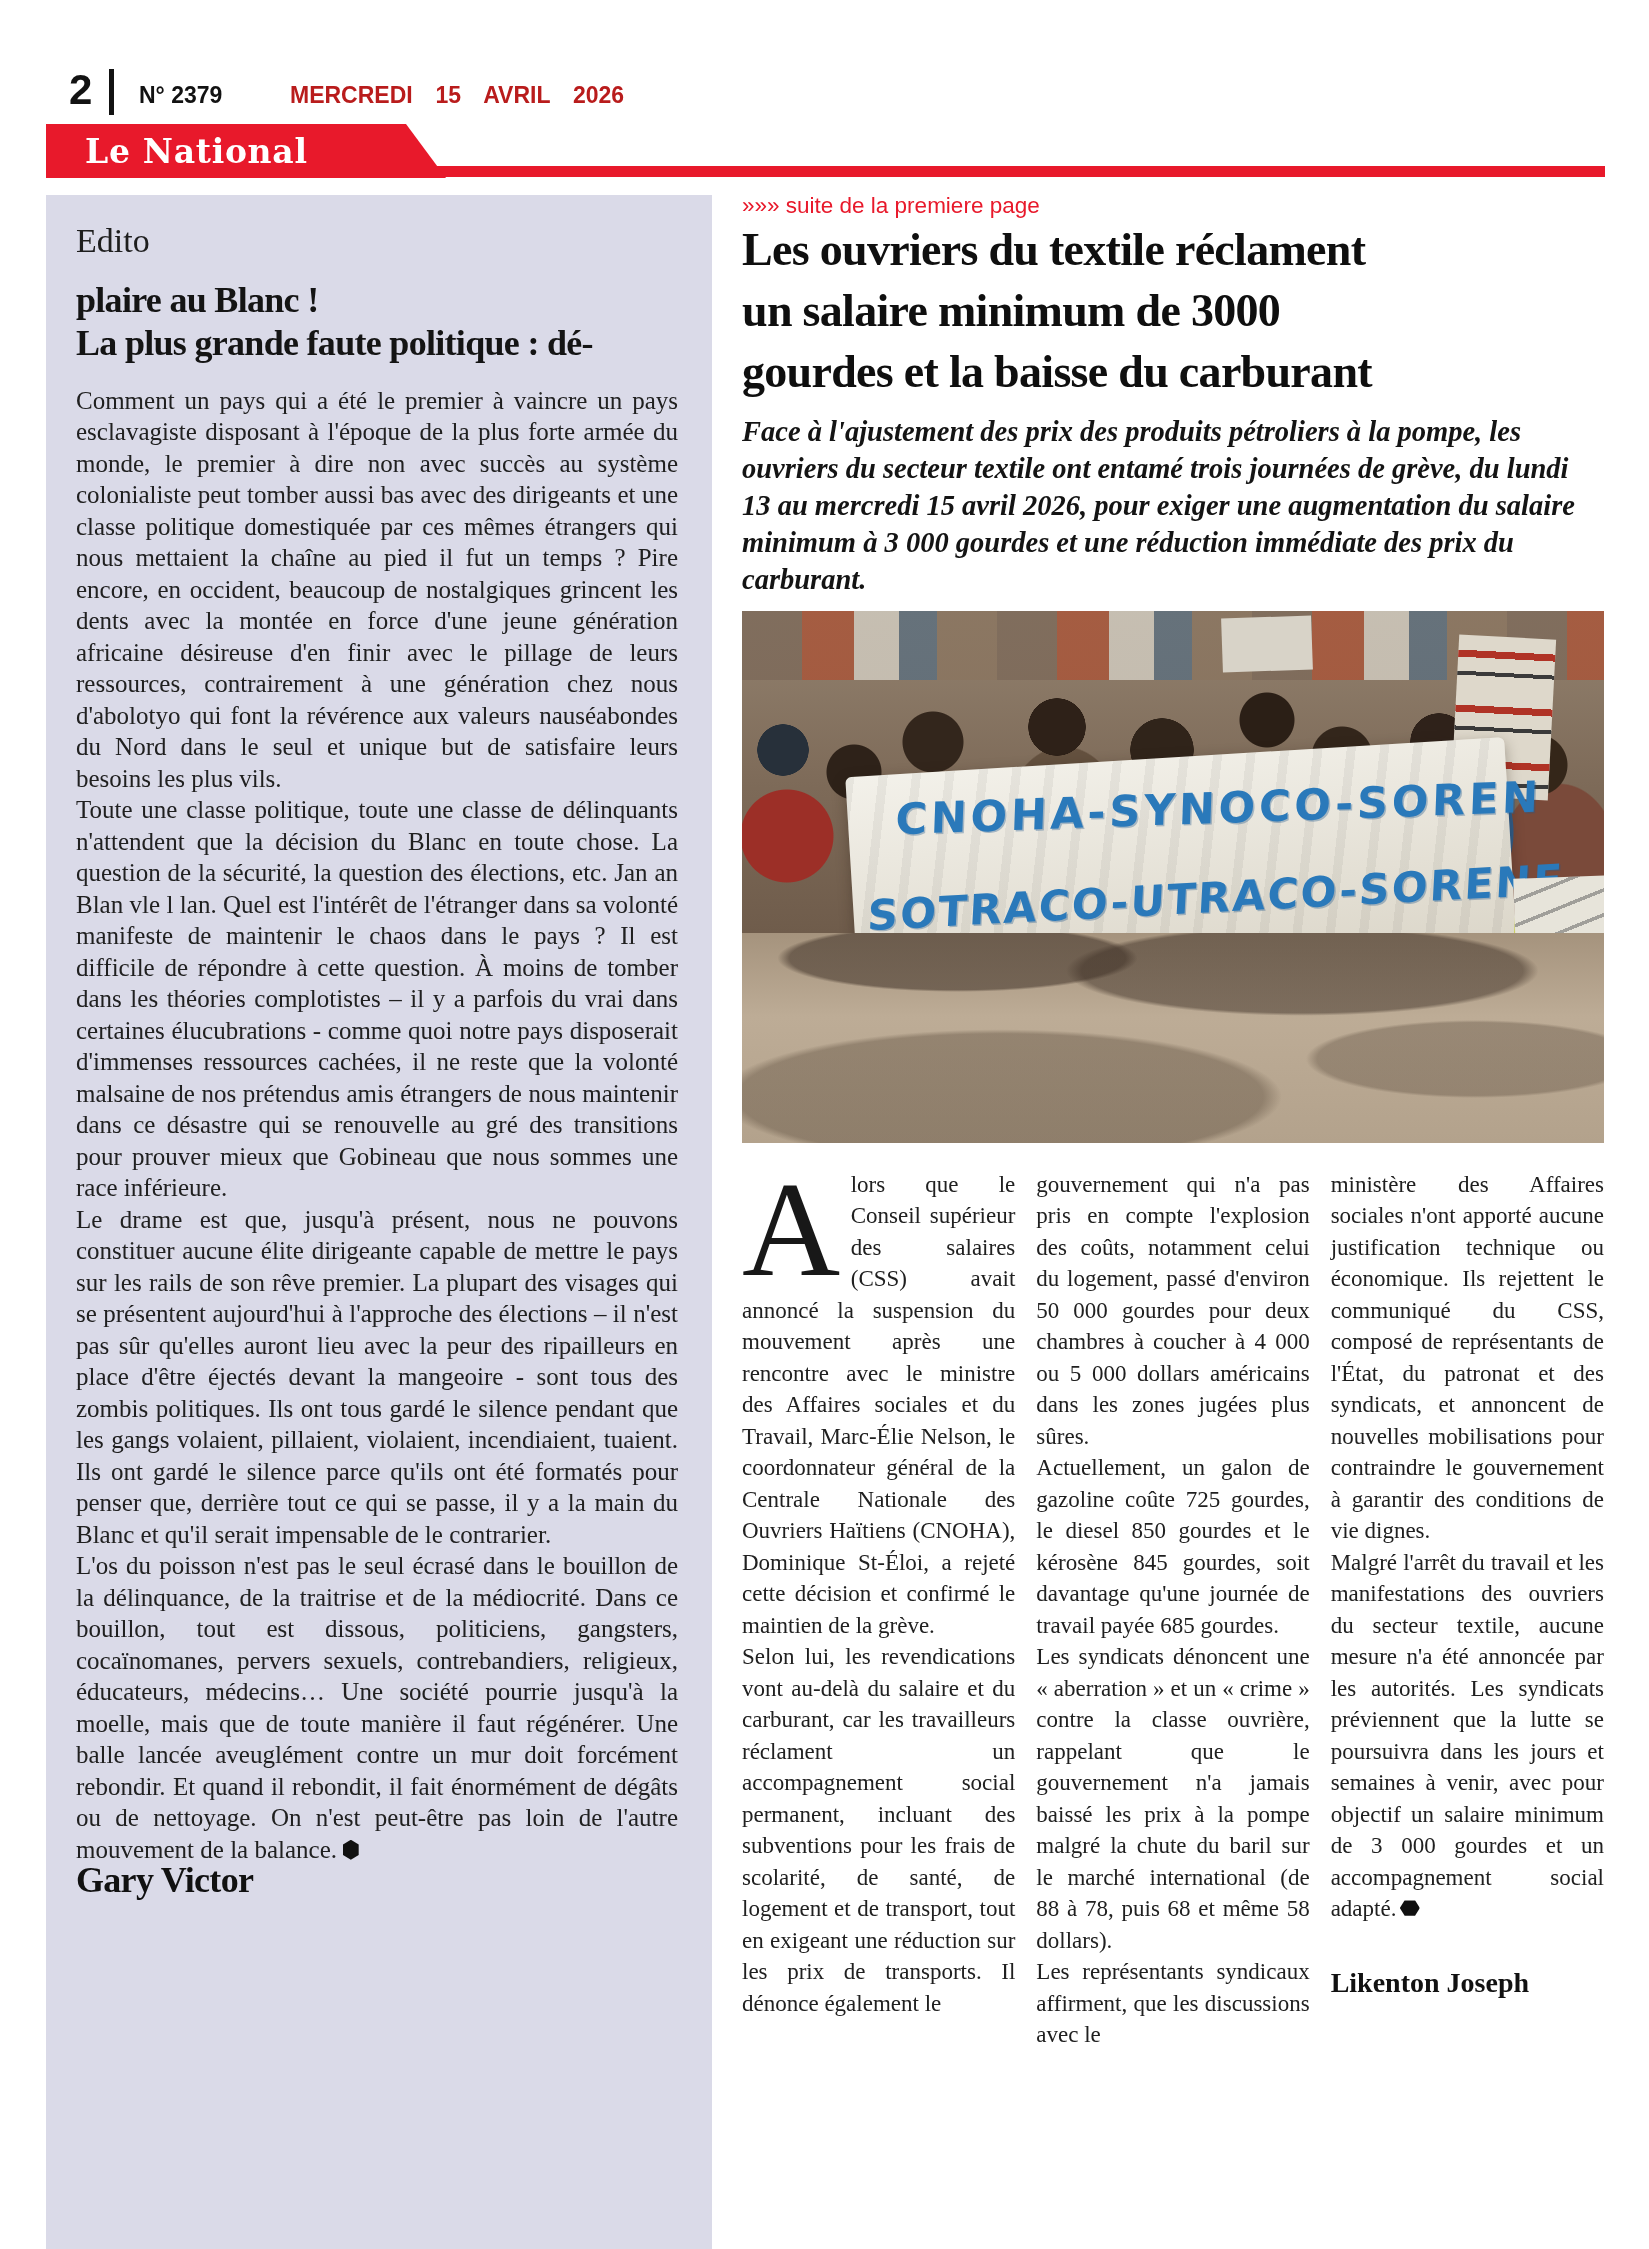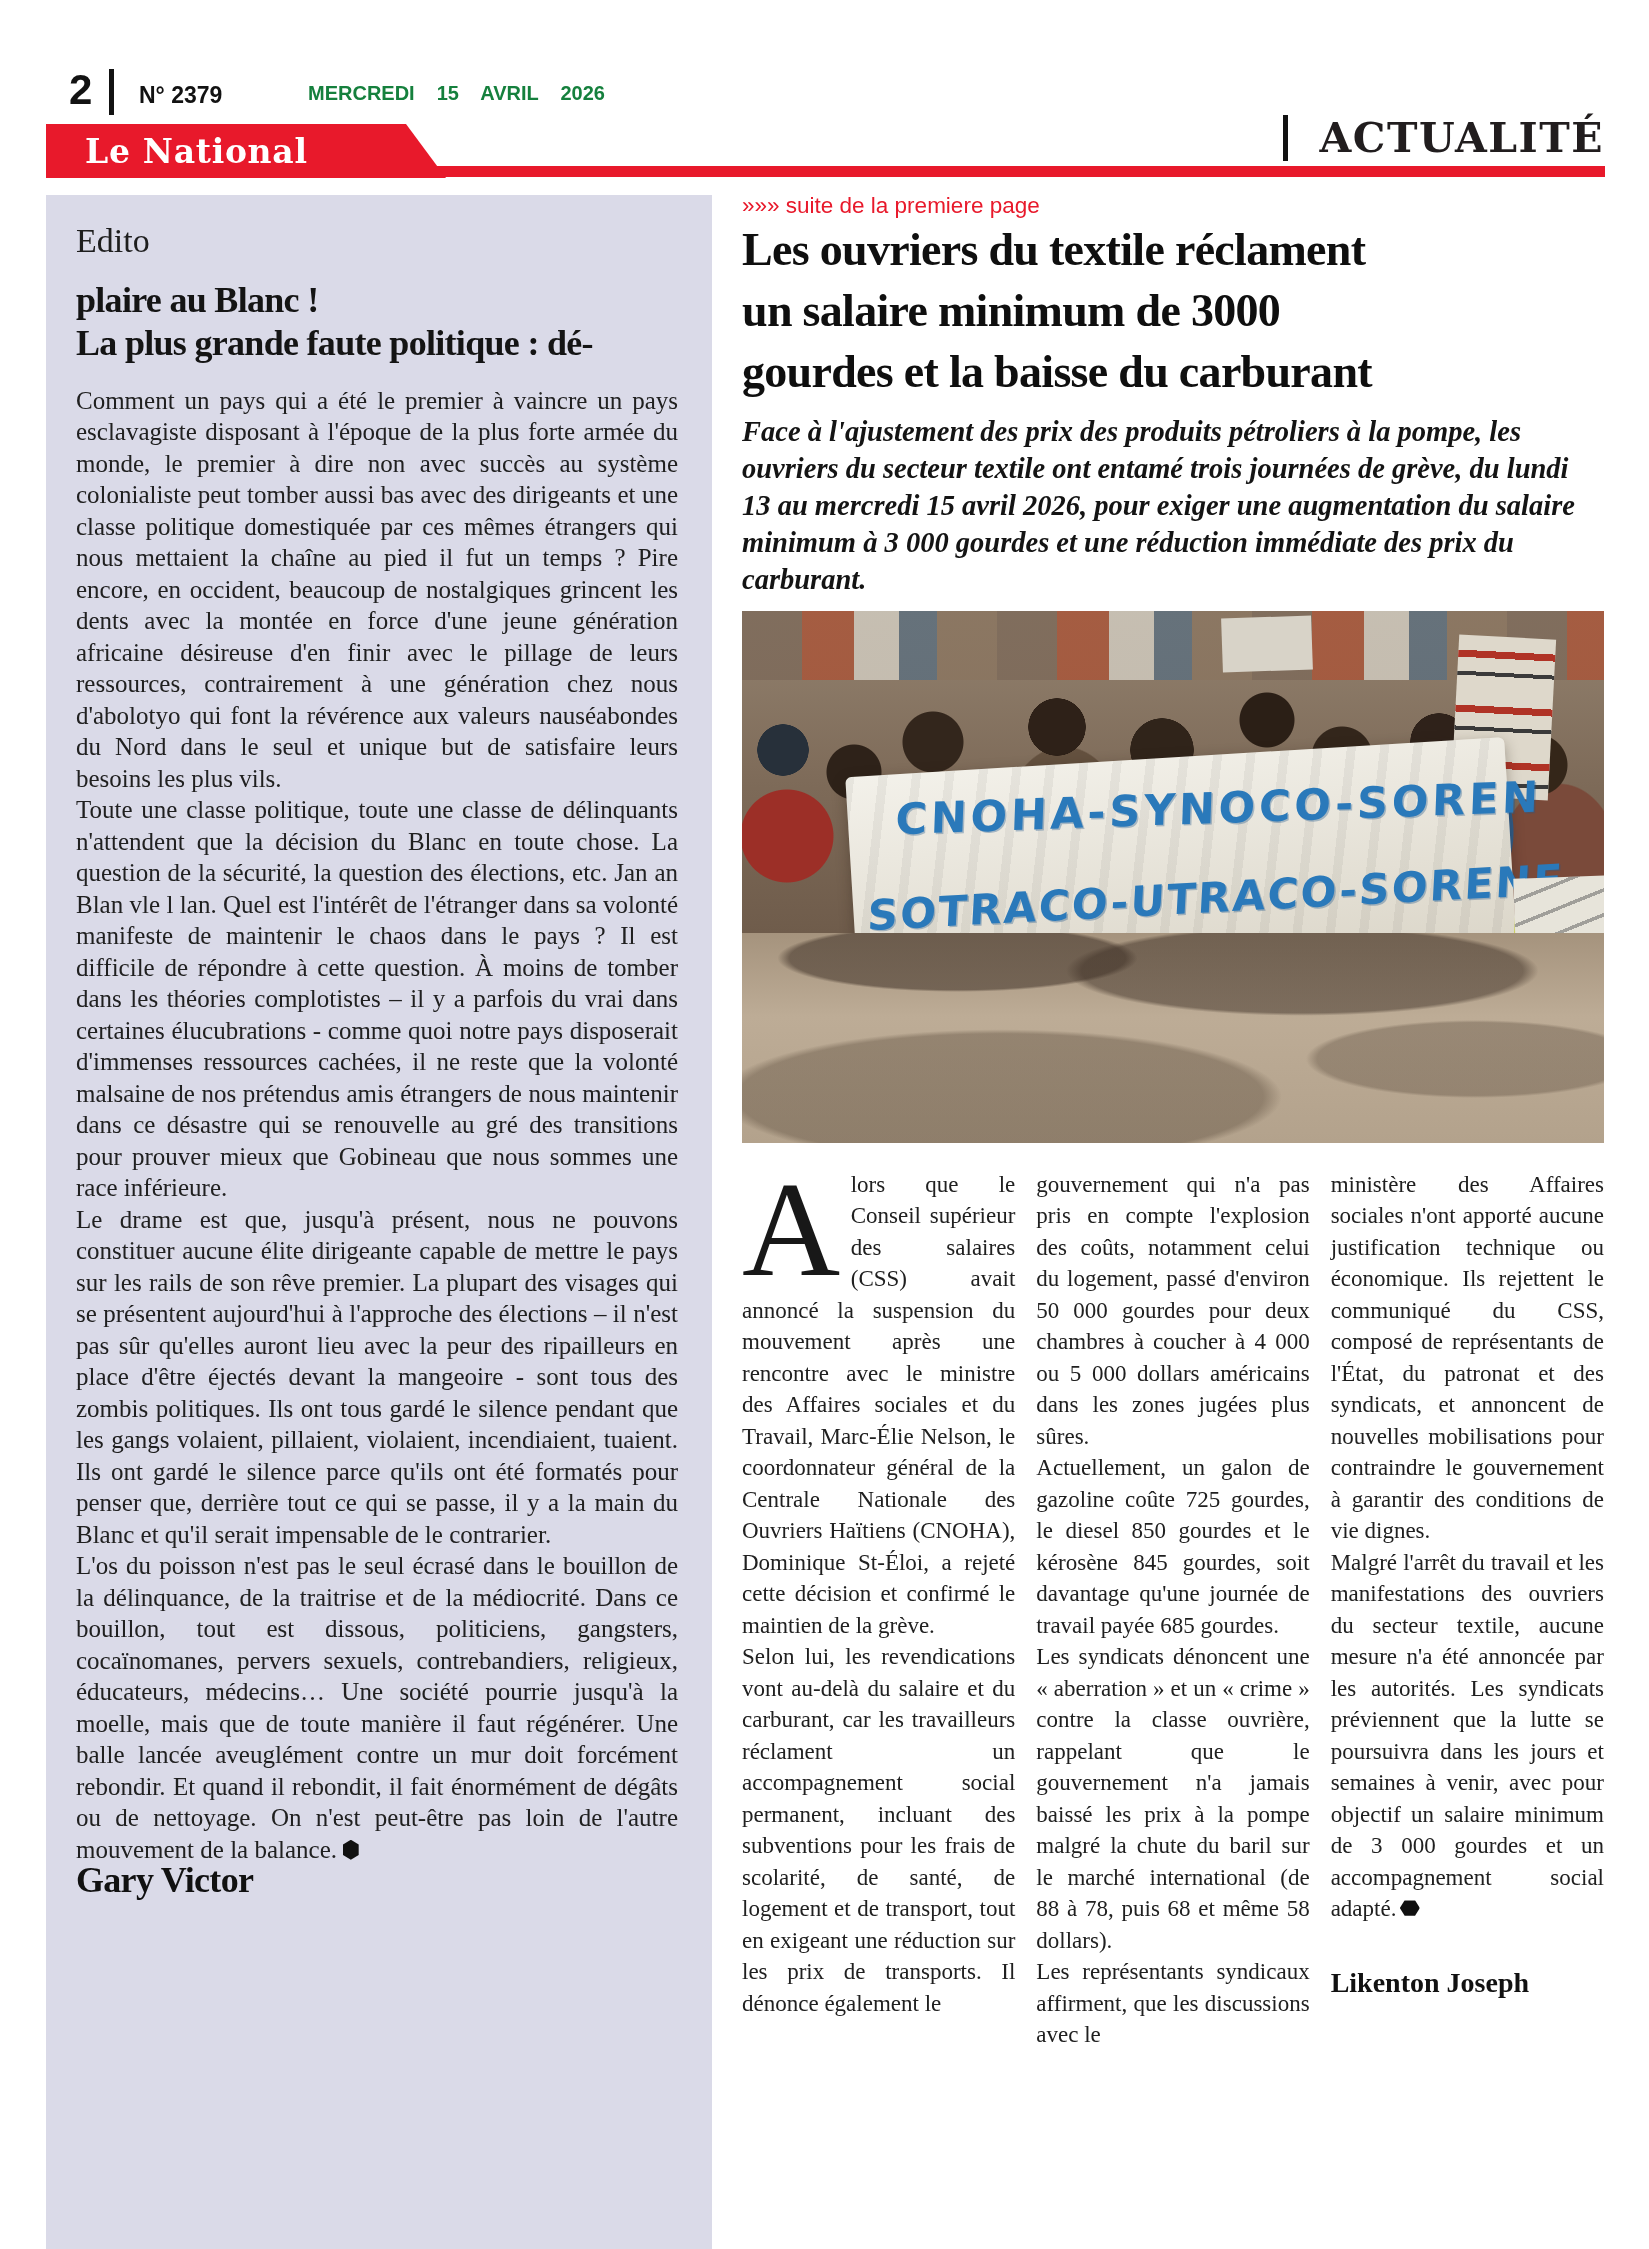--- a/index.html
+++ b/index.html
@@ -6,22 +6,22 @@
   .sheet{position:relative;width:1650px;height:2250px;background:#ffffff;overflow:hidden;
          font-family:"Liberation Serif",serif;color:#1c1c1c;}
 
   
   .masthead{position:absolute;left:0;top:0;width:1650px;height:191px;}
   .pagenum{position:absolute;left:69px;top:69px;font-family:"Liberation Sans",sans-serif;
            font-weight:bold;font-size:42px;line-height:42px;color:#121212;}
   .pagenum-bar{position:absolute;left:109px;top:69px;width:5.2px;height:46px;background:#121212;}
   .issue{position:absolute;left:139px;top:82px;font-family:"Liberation Sans",sans-serif;
          font-weight:bold;font-size:23px;color:#121212;}
-  .dateline{position:absolute;left:308px;top:82px;font-family:"Liberation Sans",sans-serif;
-            font-weight:bold;font-size:20px;word-spacing:16.5px;color:#15803d;}
+  .dateline{position:absolute;left:290px;top:82px;font-family:"Liberation Sans",sans-serif;
+            font-weight:bold;font-size:23px;word-spacing:16.5px;color:#b91c1c;}
   .section-wrap{position:absolute;right:46px;top:114px;display:flex;align-items:center;gap:31.5px;}
   .section-pipe{width:4.5px;height:46px;background:#121212;}
   .section-title{font-family:"DejaVu Serif",serif;font-weight:bold;font-size:41px;
                  letter-spacing:1.5px;color:#211d1e;}
   .red-rule{position:absolute;left:46px;right:45px;top:166px;height:11.2px;background:#e8192b;}
   .brand-banner{position:absolute;left:46px;top:124px;width:400px;height:54px;background:#e8192b;
                 clip-path:polygon(0 0,360px 0,400px 100%,0 100%);}
   .brand-banner span{position:absolute;left:39px;top:7.5px;font-family:"DejaVu Serif",serif;
                      font-weight:bold;font-size:33px;color:#ffffff;letter-spacing:0.7px;}
 
@@ -109,24 +109,20 @@
 </head>
 <body>
 
 <div class="sheet">
 
   <div class="masthead">
     <div class="pagenum">2</div>
     <div class="pagenum-bar"></div>
     <div class="issue">N° 2379</div>
     <div class="dateline">MERCREDI 15 AVRIL 2026</div>
-    <div class="section-wrap">
-      <div class="section-pipe"></div>
-      <div class="section-title">ACTUALITÉ</div>
-    </div>
     <div class="red-rule"></div>
     <div class="brand-banner">
       <span>Le National</span>
     </div>
   </div>
 
   <aside class="edito">
     <div class="edito-label">Edito</div>
     <div class="edito-title">
       <div>plaire au Blanc !</div>

